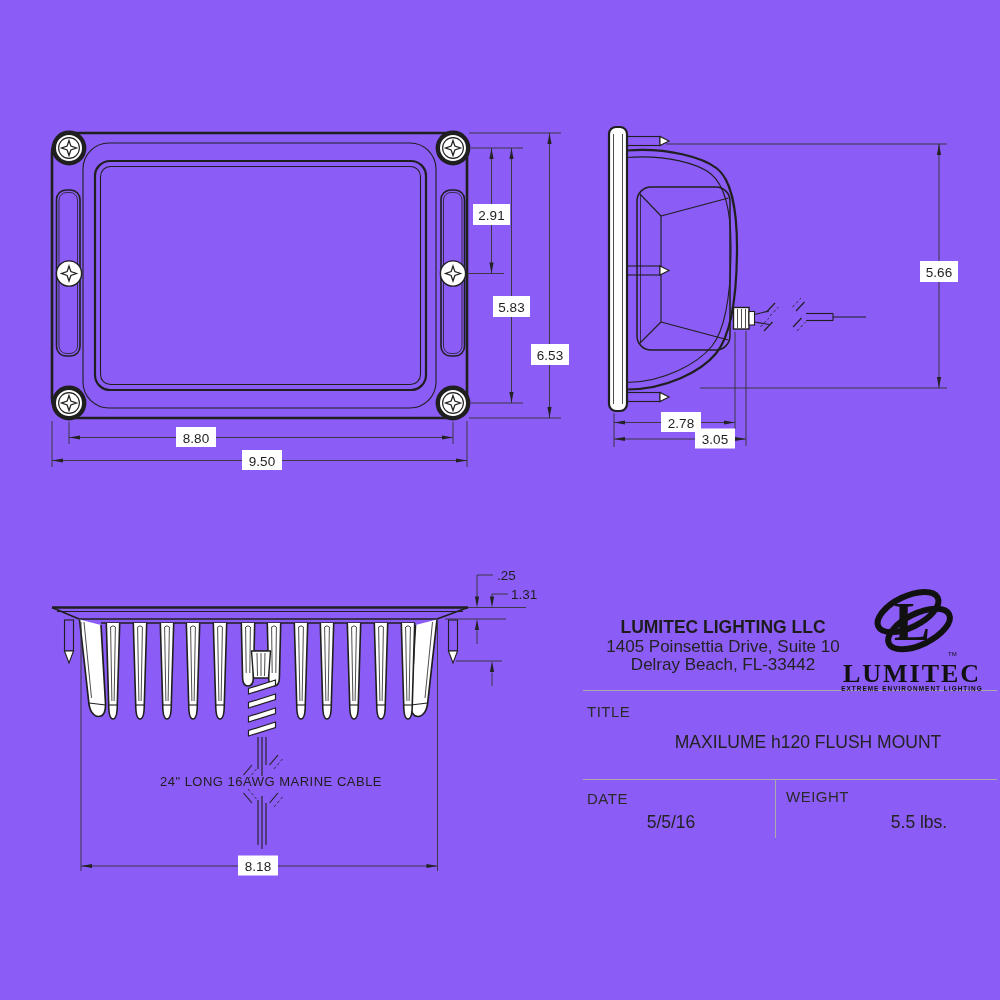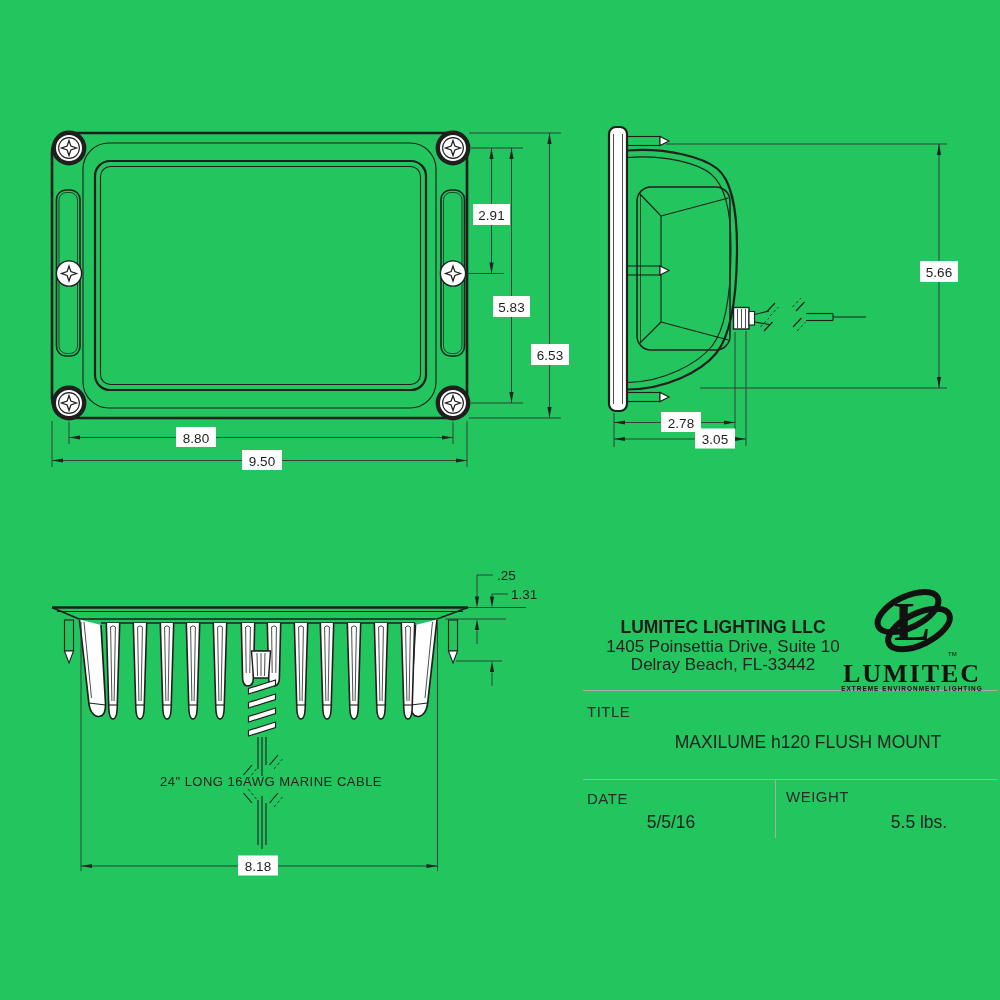--- a/index.html
+++ b/index.html
@@ -1,16 +1,16 @@
 <!DOCTYPE html>
 <html><head>
 <meta charset="utf-8">
 <style>
   html,body{margin:0;padding:0;background:#ffffff;}
-  #stage{position:relative;width:1000px;height:1000px;background:#22c55e;overflow:hidden;
+  #stage{position:relative;width:1000px;height:1000px;background:#8b5cf6;overflow:hidden;
          font-family:"Liberation Sans", sans-serif;text-align:center;}
   svg{position:absolute;left:0;top:0;}
   .ink{stroke:#1f1f1f;fill:none;}
   .s08{stroke-width:.8}.s1{stroke-width:1.1}.s16{stroke-width:1.6}.s2{stroke-width:2.2}.s26{stroke-width:2.6}
   .dimln{stroke:#343434;stroke-width:.9;fill:none;}
   .wfill{fill:#ffffff;}
   .arrow{fill:#232323;stroke:none;}
   .dimtxt{font:13.5px "Liberation Sans", sans-serif;fill:#1f1f1f;}
   .notetxt{font:13px "Liberation Sans", sans-serif;fill:#1f1f1f;letter-spacing:.5px;}
   .rule{stroke:#ababab;stroke-width:1.1;}

